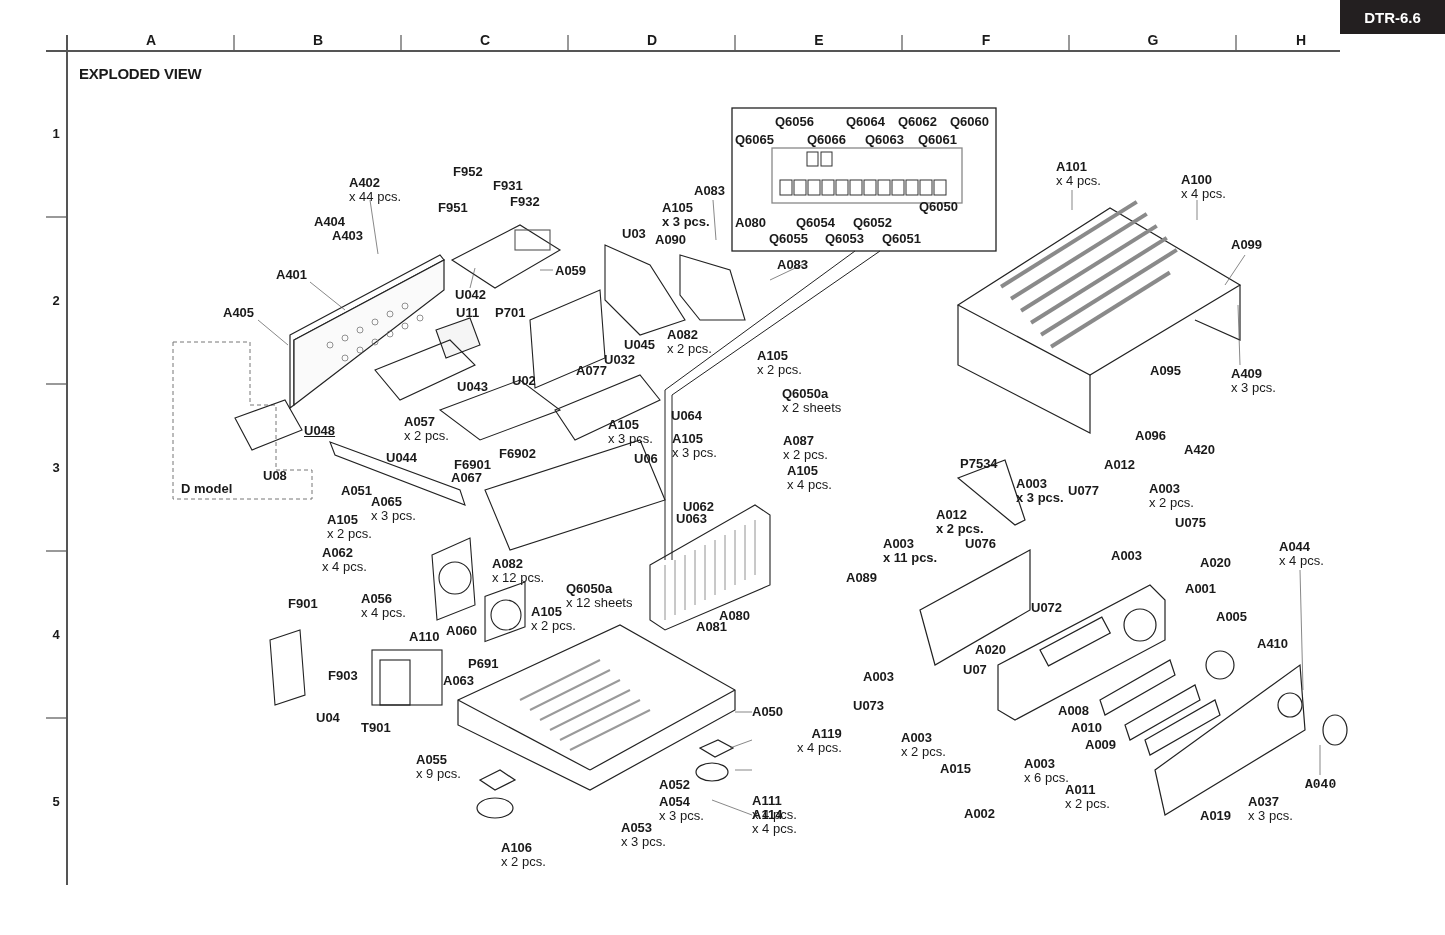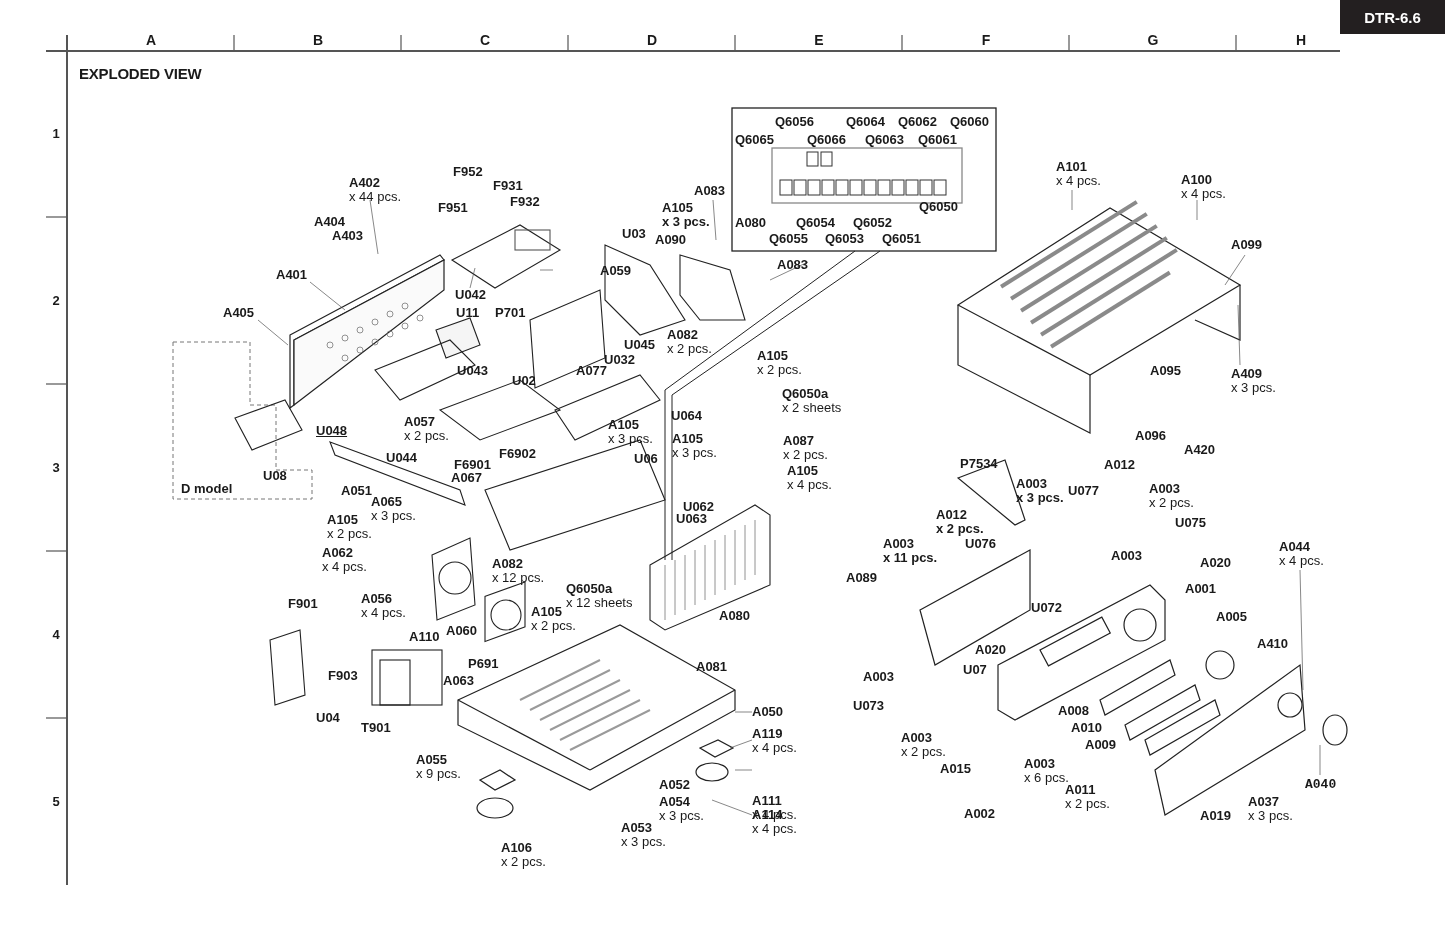--- a/index.html
+++ b/index.html
@@ -285,39 +285,39 @@
     </div>
     <div class="lbl" style="left: 510px; top: 195px;">
       <span class="code">F932</span>
     </div>
     <div class="lbl" style="left: 314px; top: 215px;">
       <span class="code">A404</span>
     </div>
     <div class="lbl" style="left: 332px; top: 229px;">
       <span class="code">A403</span>
     </div>
-    <div class="lbl" style="left: 555px; top: 264px; margin-left: 45px;">
+    <div class="lbl" style="left: 555px; top: 264px;">
       <span class="code">A059</span>
     </div>
     <div class="lbl" style="left: 276px; top: 268px;">
       <span class="code">A401</span>
     </div>
     <div class="lbl" style="left: 455px; top: 288px;">
       <span class="code">U042</span>
     </div>
     <div class="lbl" style="left: 456px; top: 306px;">
       <span class="code">U11</span>
     </div>
     <div class="lbl" style="left: 495px; top: 306px;">
       <span class="code">P701</span>
     </div>
     <div class="lbl" style="left: 223px; top: 306px;">
       <span class="code">A405</span>
     </div>
-    <div class="lbl" style="left: 457px; top: 364px;">
+    <div class="lbl" style="left: 457px; top: 380px;">
       <span class="code">U043</span>
     </div>
     <div class="lbl" style="left: 512px; top: 374px;">
       <span class="code">U02</span>
     </div>
     <div class="lbl" style="left: 576px; top: 364px;">
       <span class="code">A077</span>
     </div>
     <div class="lbl" style="left: 622px; top: 227px;">
       <span class="code">U03</span>
@@ -378,21 +378,21 @@
     <div class="lbl" style="left: 683px; top: 500px;">
       <span class="code">U062</span>
     </div>
     <div class="lbl" style="left: 676px; top: 512px;">
       <span class="code">U063</span>
     </div>
     <div class="lbl" style="left: 404px; top: 415px;">
       <span class="code">A057</span>
       <span class="qty">x 2 pcs.</span>
     </div>
-    <div class="lbl" style="left: 316px; top: 424px; text-decoration: underline;">
+    <div class="lbl" style="left: 304px; top: 424px; text-decoration: underline;">
       <span class="code">U048</span>
     </div>
     <div class="lbl" style="left: 386px; top: 451px;">
       <span class="code">U044</span>
     </div>
     <div class="lbl" style="left: 454px; top: 458px;">
       <span class="code">F6901</span>
     </div>
     <div class="lbl" style="left: 499px; top: 447px;">
       <span class="code">F6902</span>
@@ -439,42 +439,42 @@
     </div>
     <div class="lbl" style="left: 409px; top: 630px;">
       <span class="code">A110</span>
     </div>
     <div class="lbl" style="left: 446px; top: 624px;">
       <span class="code">A060</span>
     </div>
     <div class="lbl" style="left: 719px; top: 609px;">
       <span class="code">A080</span>
     </div>
-    <div class="lbl" style="left: 696px; top: 620px; margin-top: 40px;">
+    <div class="lbl" style="left: 696px; top: 620px;">
       <span class="code">A081</span>
     </div>
     <div class="lbl" style="left: 468px; top: 657px;">
       <span class="code">P691</span>
     </div>
     <div class="lbl" style="left: 328px; top: 669px;">
       <span class="code">F903</span>
     </div>
     <div class="lbl" style="left: 443px; top: 674px;">
       <span class="code">A063</span>
     </div>
     <div class="lbl" style="left: 316px; top: 711px;">
       <span class="code">U04</span>
     </div>
     <div class="lbl" style="left: 361px; top: 721px;">
       <span class="code">T901</span>
     </div>
     <div class="lbl" style="left: 752px; top: 705px;">
       <span class="code">A050</span>
     </div>
-    <div class="lbl" style="left: 752px; top: 727px;">
+    <div class="lbl" style="left: 797px; top: 727px; text-align: right;">
       <span class="code">A119</span>
       <span class="qty">x 4 pcs.</span>
     </div>
     <div class="lbl" style="left: 416px; top: 753px;">
       <span class="code">A055</span>
       <span class="qty">x 9 pcs.</span>
     </div>
     <div class="lbl" style="left: 752px; top: 758px; margin-top: 36px;">
       <span class="code">A111</span>
       <span class="qty">x 4 pcs.</span>

